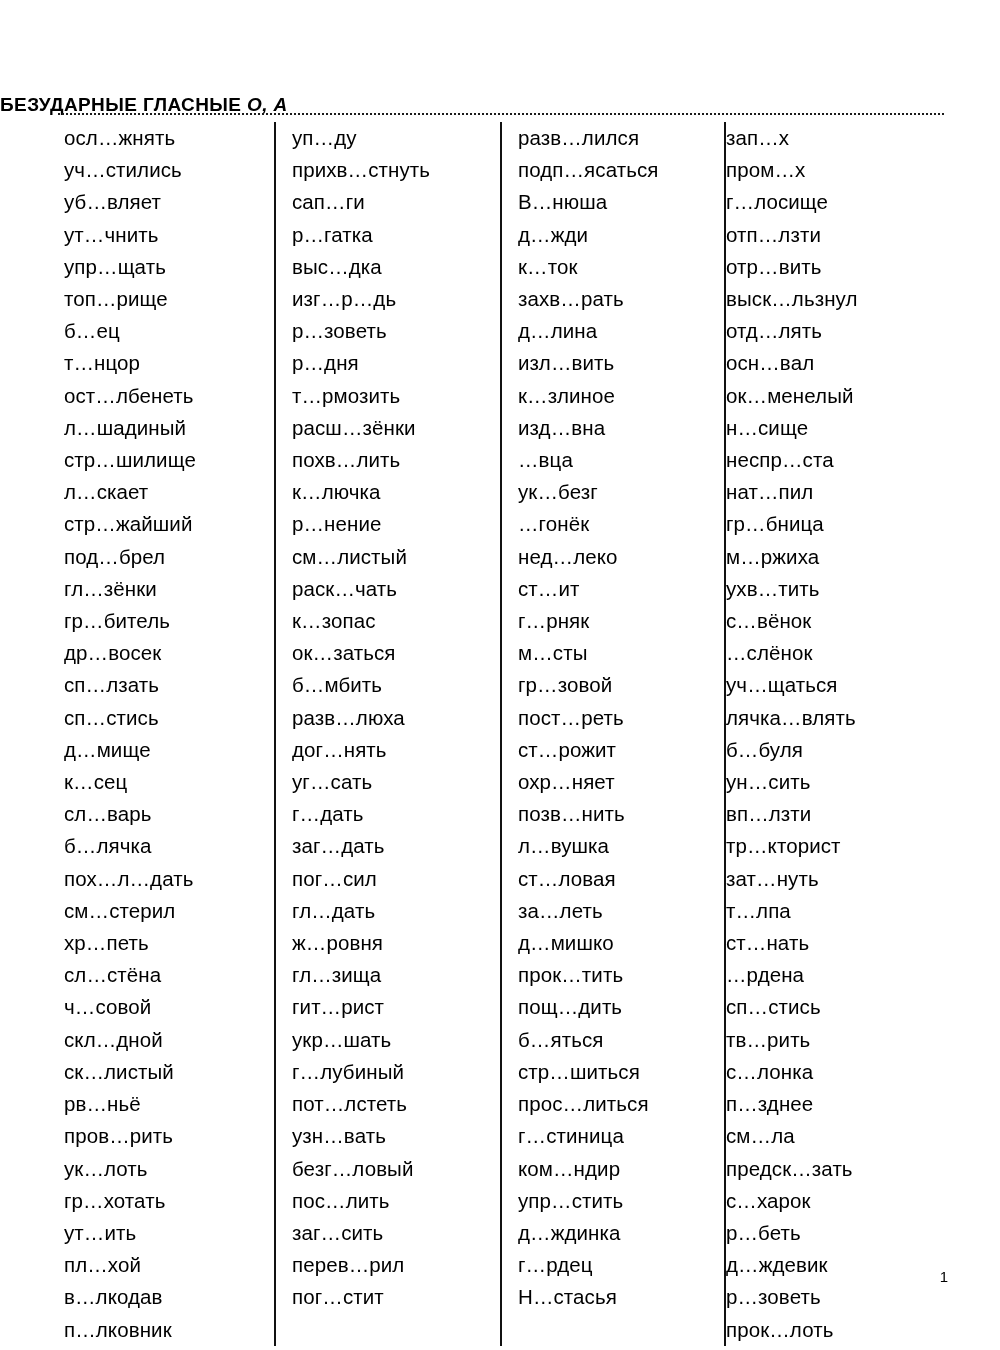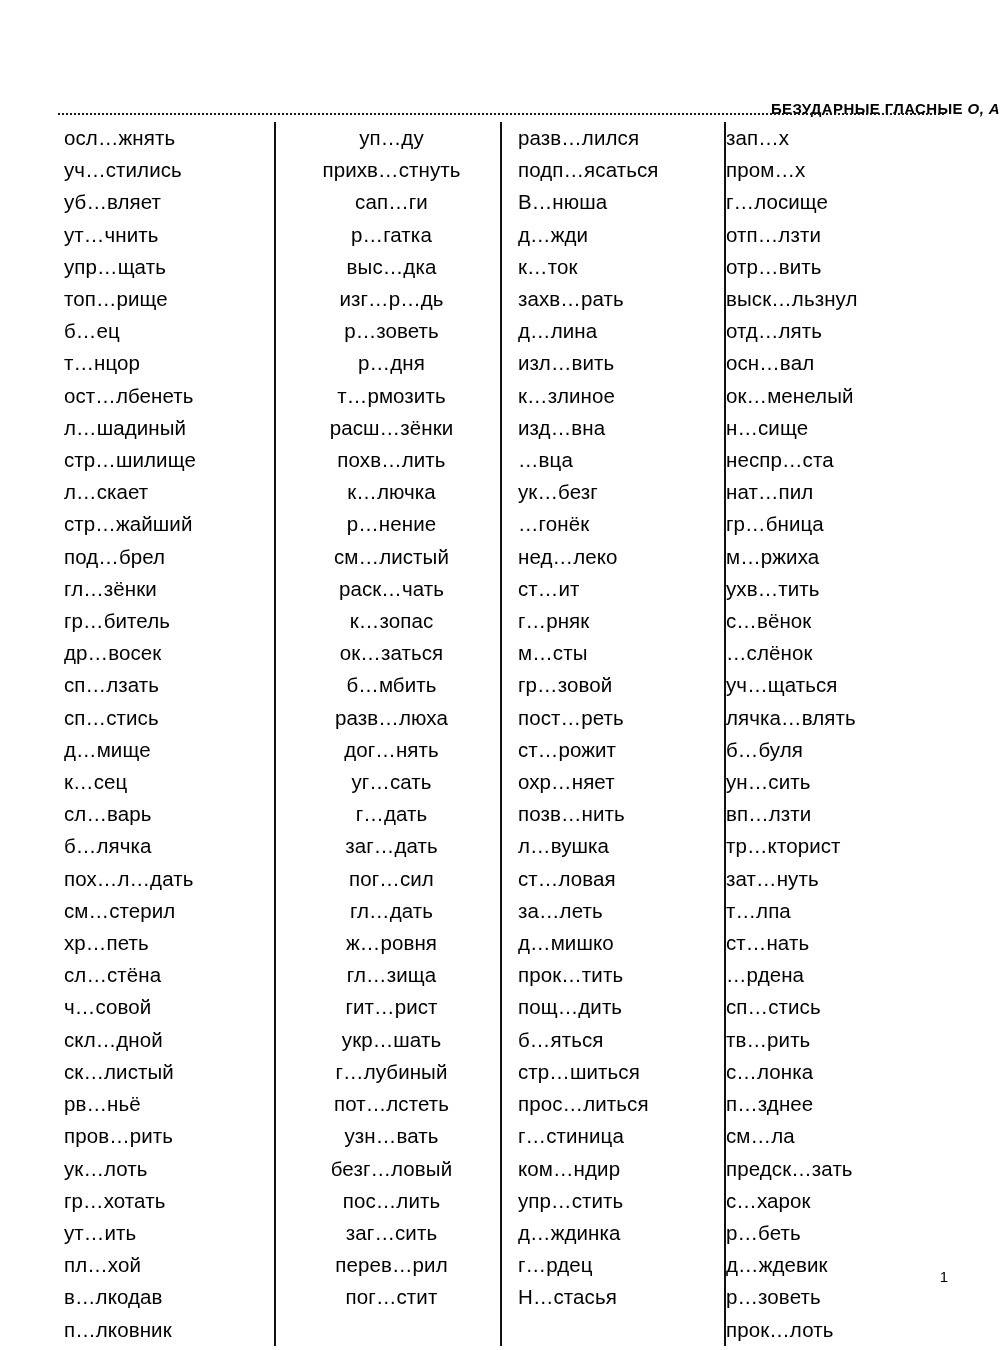--- a/index.html
+++ b/index.html
@@ -17,24 +17,24 @@
   }
   .page {
     position: absolute;
     left: 0; top: 0;
     width: 1000px;
     height: 1350px;
   }
   .title {
     position: absolute;
     left: 0;
-    top: 100px;
+    top: 94px;
     width: 1000px;
-    text-align: right;
-    font-size: 15px;
+    text-align: left;
+    font-size: 19px;
     font-weight: bold;
     letter-spacing: 0.4px;
   }
   .title .ital {
     font-style: italic;
   }
   .rule {
     position: absolute;
     left: 58px;
     top: 113px;
@@ -49,21 +49,21 @@
     width: 886px;
     display: flex;
     flex-direction: row;
     align-items: stretch;
   }
   .col {
     position: relative;
     box-sizing: border-box;
   }
   .col-0 { width: 216px; padding-left: 6px; }
-  .col-1 { width: 226px; padding-left: 7px; border-left: 2px solid #111; text-align: center; }
+  .col-1 { width: 226px; padding-left: 16px; border-left: 2px solid #111; }
   .col-2 { width: 224px; padding-left: 16px; border-left: 2px solid #111; }
   .col-3 { width: 220px; border-left: 2px solid #111; }
   .word {
     font-size: 20.5px;
     line-height: 32.2px;
     white-space: nowrap;
     letter-spacing: 0.1px;
   }
   .page-number {
     position: absolute;

